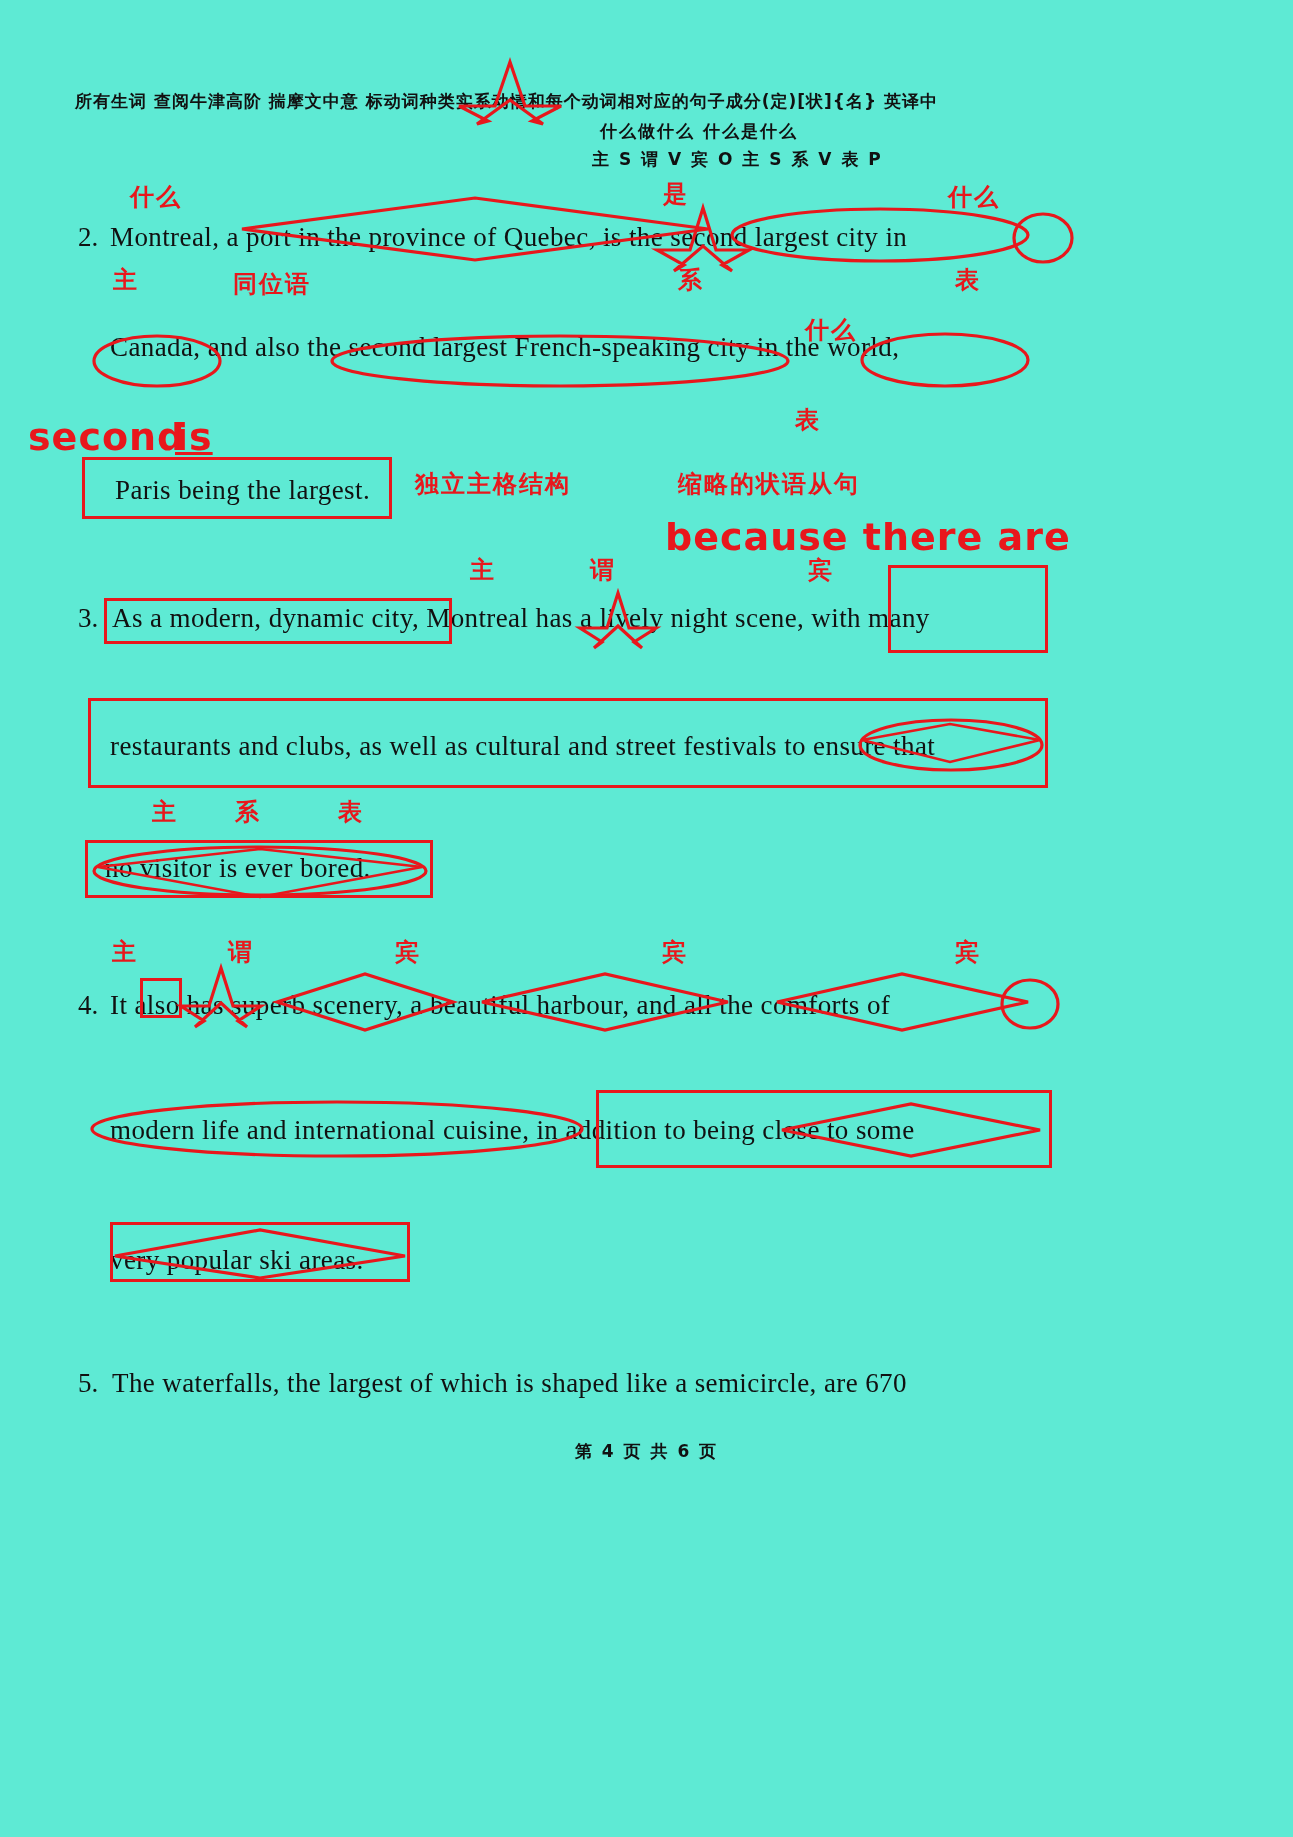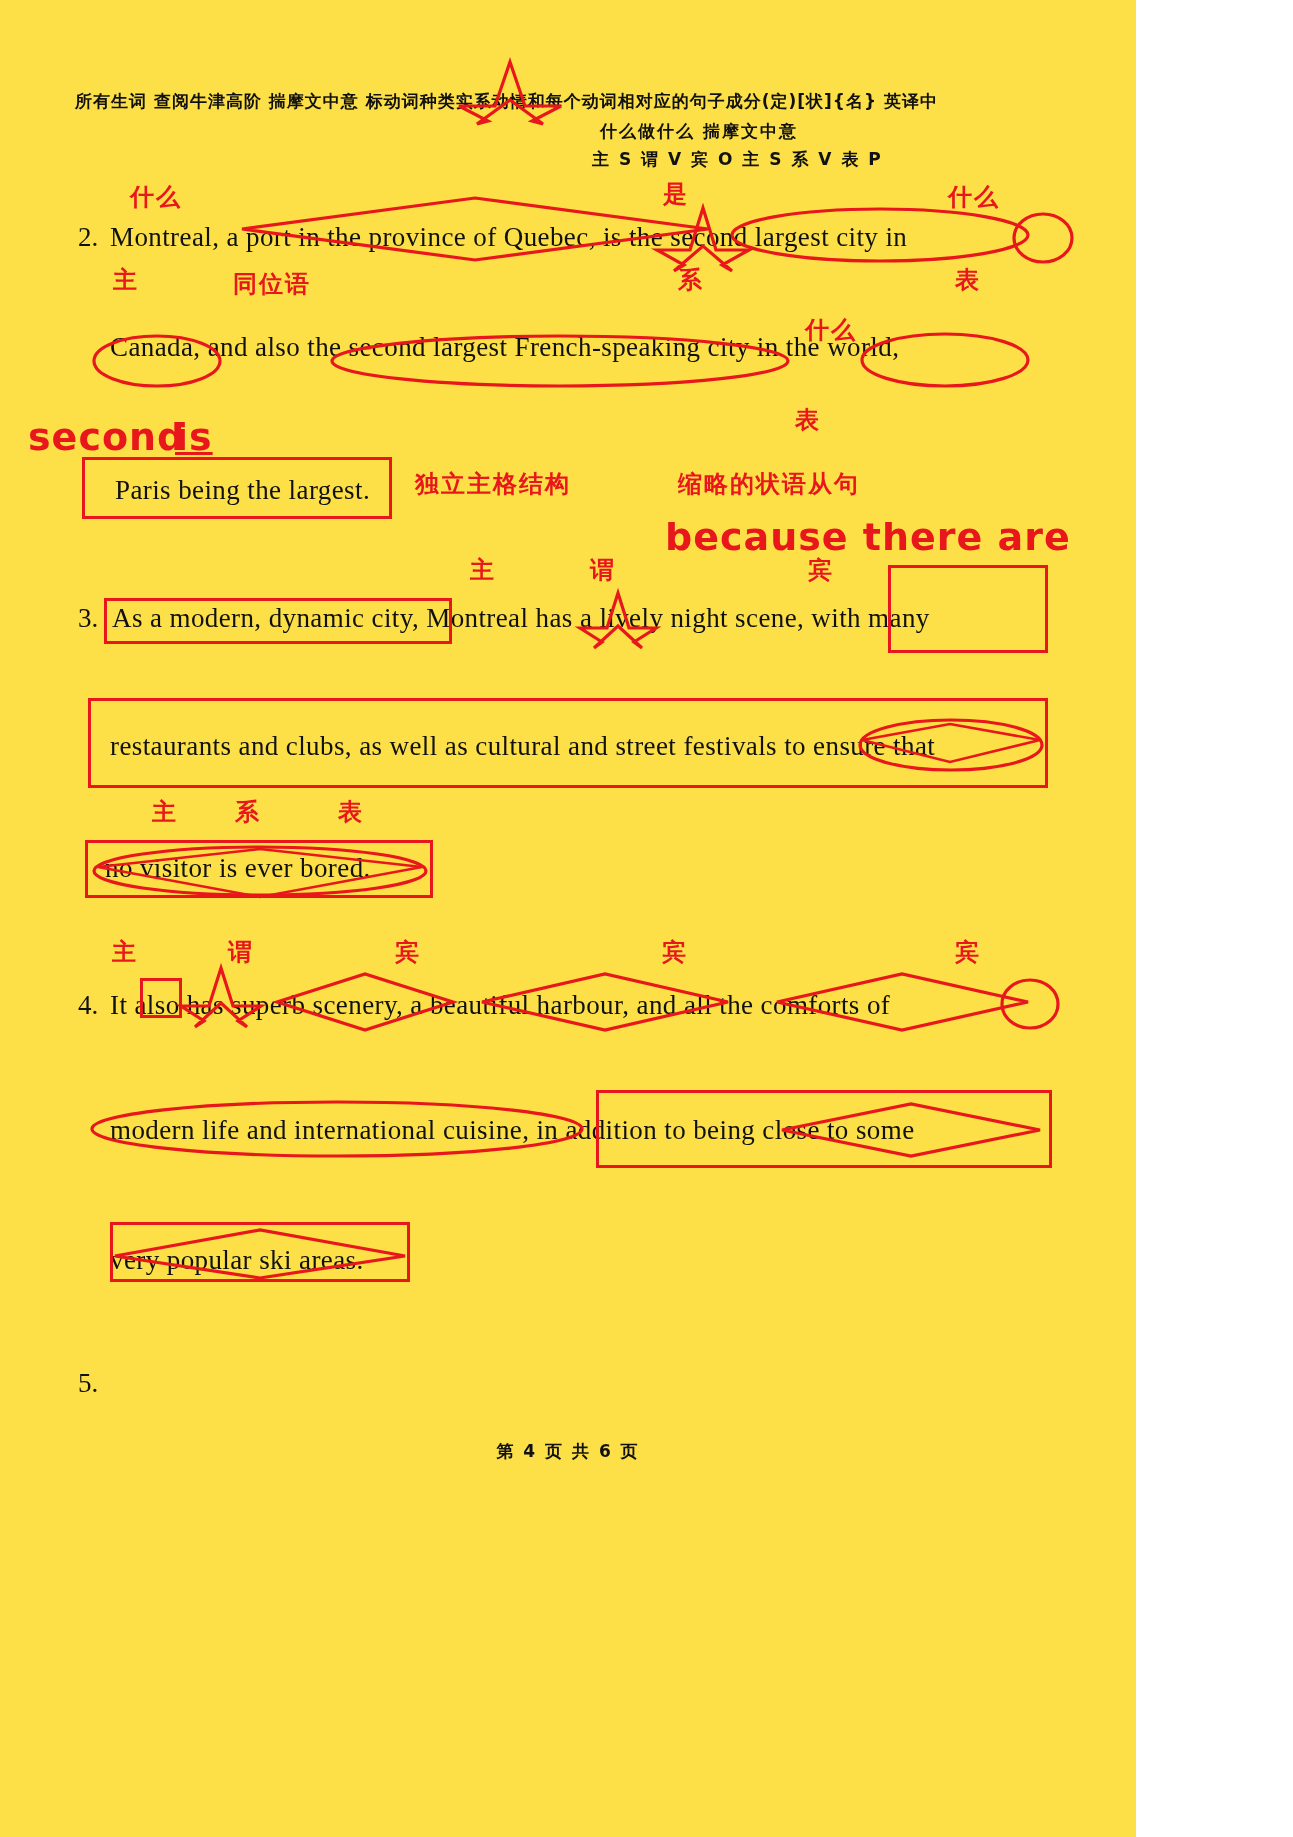--- a/index.html
+++ b/index.html
@@ -6,24 +6,24 @@
     margin: 0;
     padding: 0;
     background: #ffffff;
   }
   body {
     font-family: "Liberation Serif", serif;
     color: #1a1a1a;
   }
   #page {
     position: relative;
-    width: 1136px;
+    width: 1293px;
     height: 1837px;
     overflow: hidden;
-    background: #fde047;
+    background: #5eead4;
   }
   .abs { position: absolute; }
 
   
   .doc-line {
     font-family: "Liberation Serif", serif;
     font-size: 27px;
     color: #111;
     white-space: nowrap;
     letter-spacing: 0.4px;
@@ -88,21 +88,21 @@
     border: 3px solid #e8171c;
     box-sizing: border-box;
   }
 </style>
 </head>
 <body>
 
 <div id="page">
 
   <div class="abs header-note" style="left:75px; top:90px;">所有生词 查阅牛津高阶 揣摩文中意 标动词种类实系动情和每个动词相对应的句子成分(定)[状]{名} 英译中</div>
-  <div class="abs header-sub" style="left:600px; top:120px;">什么做什么        揣摩文中意</div>
+  <div class="abs header-sub" style="left:600px; top:120px;">什么做什么        什么是什么</div>
   <div class="abs header-sub" style="left:592px; top:148px;">主 S 谓 V 宾 O    主 S 系 V 表 P</div>
 
   <svg class="mk" style="left:455px; top:58px;" width="110" height="70" viewBox="0 0 110 70">
     <path class="stroke" d="M55 4 L70 48 L106 48 L77 63 L88 66 L55 42 L22 66 L33 63 L4 48 L40 48 Z"></path>
   </svg>
 
   <div class="abs doc-num" style="left:78px; top:222px;">2.</div>
   <div class="abs doc-line" style="left:110px; top:222px;">Montreal, a port in the province of Quebec, is the second largest city in</div>
   <div class="abs doc-line" style="left:110px; top:332px;">Canada, and also the second largest French-speaking city in the world,</div>
   <div class="abs doc-line" style="left:115px; top:475px;">Paris being the largest.</div>
@@ -219,16 +219,17 @@
   <div class="box" style="left:596px; top:1090px; width:456px; height:78px;"></div>
   <svg class="mk" style="left:780px; top:1102px;" width="262" height="56" viewBox="0 0 262 56">
     <path class="stroke" d="M2 28 L131 2 L260 28 L131 54 Z"></path>
   </svg>
   <div class="box" style="left:110px; top:1222px; width:300px; height:60px;"></div>
   <svg class="mk" style="left:113px; top:1226px;" width="294" height="54" viewBox="0 0 294 54">
     <path class="stroke" d="M2 30 L147 4 L292 30 L147 52 Z"></path>
   </svg>
 
   <div class="abs doc-num" style="left:78px; top:1368px;">5.</div>
+  <div class="abs doc-line" style="left:112px; top:1368px;">The waterfalls, the largest of which is shaped like a semicircle, are 670</div>
 
   <div class="abs footer" style="left:0; top:1440px;">第 4 页 共 6 页</div>
 
 </div>
 
 </body></html>

